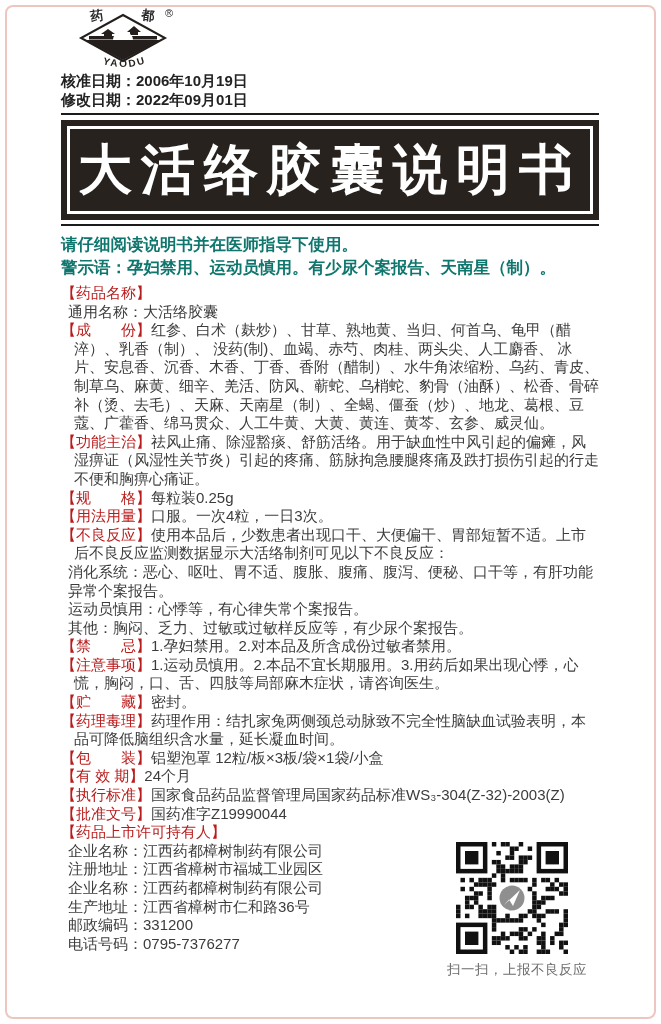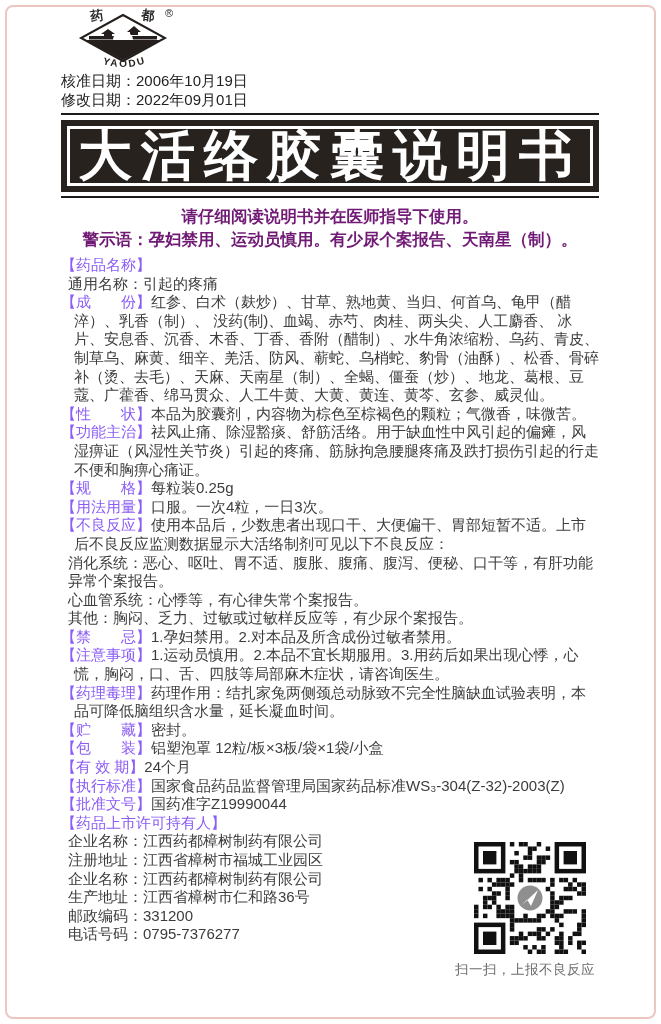--- a/index.html
+++ b/index.html
@@ -4,36 +4,36 @@
 <style>
   html,body{margin:0;padding:0;background:#ffffff;}
   .page{
     position:relative;width:661px;height:1024px;background:#fff;
     font-family:"Liberation Sans",sans-serif;overflow:hidden;color:#3a3a3a;
   }
   .pink-frame{position:absolute;inset:5px;border:2px solid #eec6c0;border-radius:8px;pointer-events:none;}
   .content{position:absolute;left:61px;top:7px;width:538px;}
   
   .logo-wrap{margin-left:6px;height:62px;}
-  .dates{font-weight:400;font-size:15px;line-height:19px;color:#222;margin-top:2px;}
+  .dates{font-weight:700;font-size:15px;line-height:19px;color:#222;margin-top:2px;}
   .rule{border-top:2.5px solid #1b1b1b;margin-top:4px;}
-  .title-box{position:relative;margin-top:5px;height:72px;background:#28221f;
+  .title-box{position:relative;margin-top:5px;height:100px;background:#28221f;
     display:flex;align-items:center;justify-content:center;}
   .title-box .inner{position:absolute;inset:6px;border:3px solid #fff;}
   .title{position:relative;color:#fff;font-family:"Liberation Serif",serif;font-weight:700;
     font-size:54px;letter-spacing:9px;white-space:nowrap;}
   .rule2{border-top:2.5px solid #1b1b1b;margin-top:4px;}
-  .notice{text-align:center;font-weight:700;font-size:16.5px;line-height:23px;color:#701a75;margin-top:7px;}
+  .notice{text-align:left;font-weight:700;font-size:16.5px;line-height:23px;color:#0f766e;margin-top:7px;}
   
   .docbody{margin-top:5px;font-size:15px;line-height:18.6px;color:#3c3c3c;}
   .sec{margin:0;padding-left:13px;text-indent:-13px;}
   .sub{margin:0;padding-left:7px;}
-  .lbl{color:#8b5cf6;}
+  .lbl{color:#b91c1c;}
   
-  .qr{position:absolute;right:56px;top:842px;width:150px;text-align:left;}
+  .qr{position:absolute;right:74px;top:842px;width:150px;text-align:right;}
   .qr svg{display:block;margin:0 auto;}
   .qr-caption{margin-top:7px;font-size:13.5px;color:#6c6c6c;letter-spacing:0.5px;white-space:nowrap;}
 </style>
 </head>
 <body>
 
 <div class="page">
   <div class="pink-frame"></div>
 
   <div class="content">
@@ -78,44 +78,43 @@
     <div class="rule2"></div>
 
     <div class="notice">
       <div>请仔细阅读说明书并在医师指导下使用。</div>
       <div>警示语：孕妇禁用、运动员慎用。有少尿个案报告、天南星（制）。</div>
     </div>
 
     <div class="docbody">
 
       <p class="sec"><span class="lbl">【药品名称】</span></p>
-      <p class="sub">通用名称：引起的疼痛</p>
+      <p class="sub">通用名称：大活络胶囊</p>
 
       <p class="sec"><span class="lbl">【成　　份】</span><span>红参、白术（麸炒）、甘草、熟地黄、当归、何首乌、龟甲（醋淬）、乳香（制）、 没药(制)、血竭、赤芍、肉桂、两头尖、人工麝香、 冰片、安息香、沉香、木香、丁香、香附（醋制）、水牛角浓缩粉、乌药、青皮、制草乌、麻黄、细辛、羌活、防风、蕲蛇、乌梢蛇、豹骨（油酥）、松香、骨碎补（烫、去毛）、天麻、天南星（制）、全蝎、僵蚕（炒）、地龙、葛根、豆蔻、广藿香、绵马贯众、人工牛黄、大黄、黄连、黄芩、玄参、威灵仙。</span></p>
 
-      <p class="sec"><span class="lbl">【性　　状】</span><span>本品为胶囊剂，内容物为棕色至棕褐色的颗粒；气微香，味微苦。</span></p>
 
       <p class="sec"><span class="lbl">【功能主治】</span><span>祛风止痛、除湿豁痰、舒筋活络。用于缺血性中风引起的偏瘫，风湿痹证（风湿性关节炎）引起的疼痛、筋脉拘急腰腿疼痛及跌打损伤引起的行走不便和胸痹心痛证。</span></p>
 
       <p class="sec"><span class="lbl">【规　　格】</span><span>每粒装0.25g</span></p>
 
       <p class="sec"><span class="lbl">【用法用量】</span><span>口服。一次4粒，一日3次。</span></p>
 
       <p class="sec"><span class="lbl">【不良反应】</span><span>使用本品后，少数患者出现口干、大便偏干、胃部短暂不适。上市后不良反应监测数据显示大活络制剂可见以下不良反应：</span></p>
       <p class="sub">消化系统：恶心、呕吐、胃不适、腹胀、腹痛、腹泻、便秘、口干等，有肝功能异常个案报告。</p>
-      <p class="sub">心血管系统：心悸等，有心律失常个案报告。</p>
+      <p class="sub">运动员慎用：心悸等，有心律失常个案报告。</p>
       <p class="sub">其他：胸闷、乏力、过敏或过敏样反应等，有少尿个案报告。</p>
 
       <p class="sec"><span class="lbl">【禁　　忌】</span><span>1.孕妇禁用。2.对本品及所含成份过敏者禁用。</span></p>
 
       <p class="sec"><span class="lbl">【注意事项】</span><span>1.运动员慎用。2.本品不宜长期服用。3.用药后如果出现心悸，心慌，胸闷，口、舌、四肢等局部麻木症状，请咨询医生。</span></p>
 
+      <p class="sec"><span class="lbl">【贮　　藏】</span><span>密封。</span></p>
+
       <p class="sec"><span class="lbl">【药理毒理】</span><span>药理作用：结扎家兔两侧颈总动脉致不完全性脑缺血试验表明，本品可降低脑组织含水量，延长凝血时间。</span></p>
-
-      <p class="sec"><span class="lbl">【贮　　藏】</span><span>密封。</span></p>
 
       <p class="sec"><span class="lbl">【包　　装】</span><span>铝塑泡罩 12粒/板×3板/袋×1袋/小盒</span></p>
 
       <p class="sec"><span class="lbl">【有 效 期】</span><span>24个月</span></p>
 
       <p class="sec"><span class="lbl">【执行标准】</span><span>国家食品药品监督管理局国家药品标准WS₃-304(Z-32)-2003(Z)</span></p>
 
       <p class="sec"><span class="lbl">【批准文号】</span><span>国药准字Z19990044</span></p>
 
       <p class="sec"><span class="lbl">【药品上市许可持有人】</span></p>

